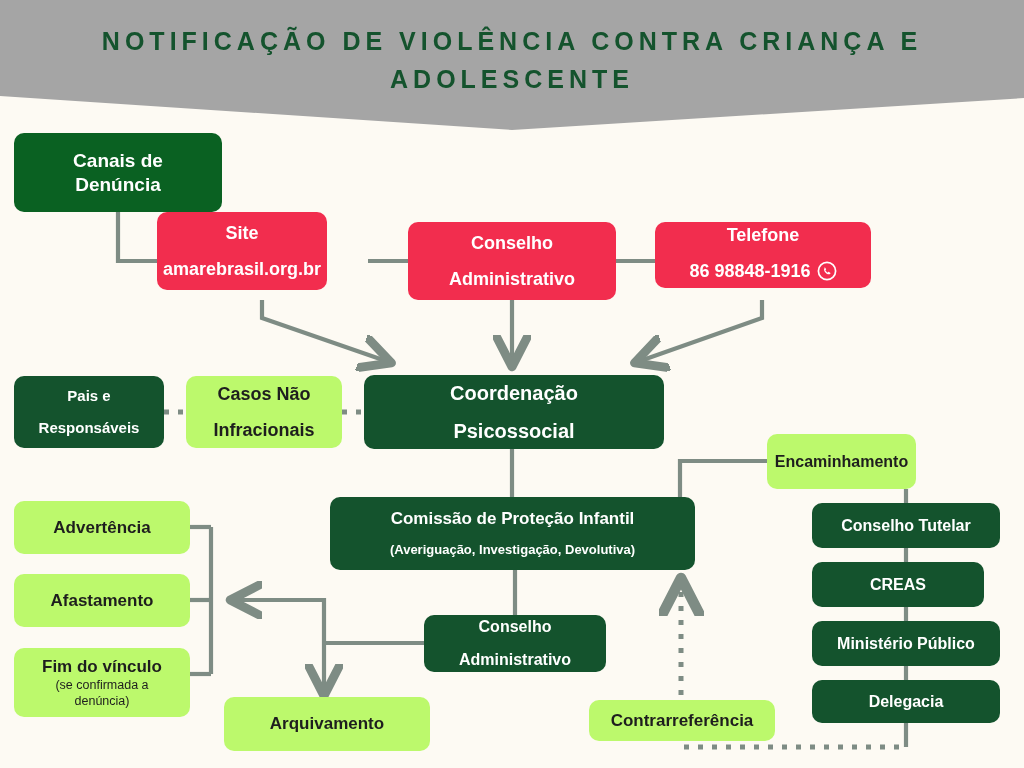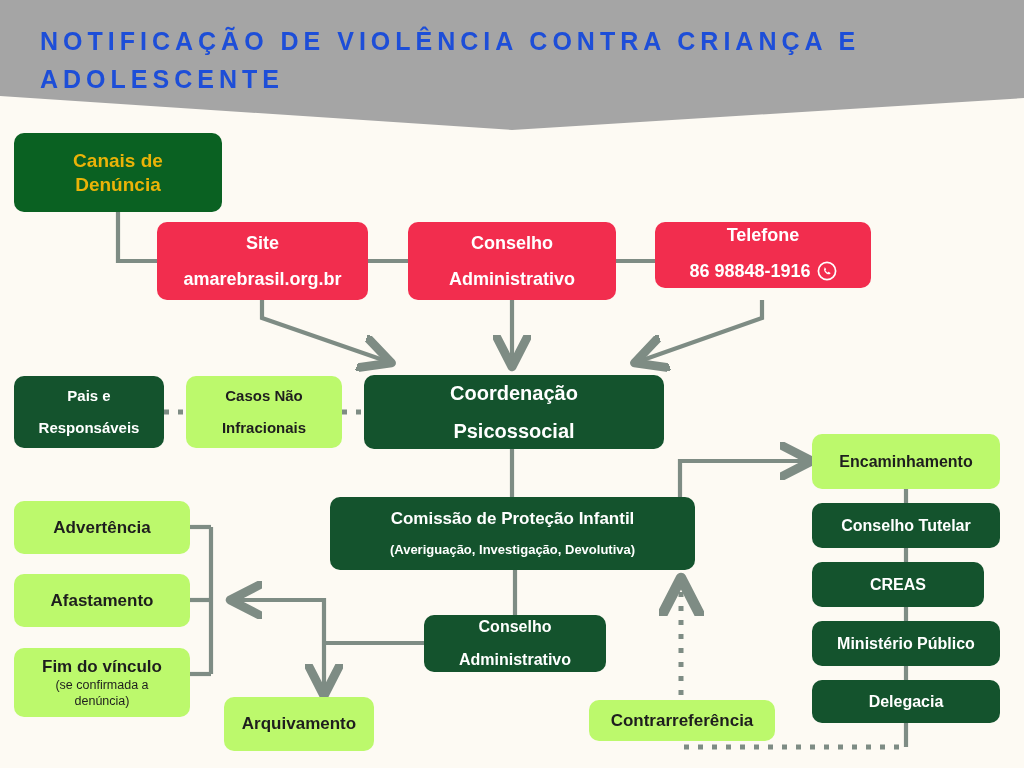--- a/index.html
+++ b/index.html
@@ -14,22 +14,22 @@
 
   
   .banner{
     position:absolute;left:0;top:0;width:1024px;height:130px;
     background:#A5A5A5;
     clip-path:polygon(0 0,1024px 0,1024px 98px,512px 130px,0 96px);
     z-index:1;
   }
   .banner-title{
     position:absolute;left:0;top:22px;width:1024px;
-    text-align:left;
-    color:#1d4ed8;
+    text-align:center;
+    color:#14532d;
     font-size:25px;
     font-weight:bold;
     letter-spacing:5px;
     line-height:38px;
     padding:0 40px;
     box-sizing:border-box;
   }
 
   
   #links{position:absolute;left:0;top:0;width:1024px;height:768px;z-index:2;}
@@ -41,21 +41,21 @@
     display:flex;
     flex-direction:column;
     align-items:center;
     justify-content:center;
     text-align:center;
     box-sizing:border-box;
     padding:4px 8px;
     z-index:3;
     line-height:1.24;
   }
-  .n-dark   {background:#0A6122;color:#eab308;text-align:center;}
+  .n-dark   {background:#0A6122;color:#ffffff;text-align:center;}
   .n-green  {background:#14532d;color:#ffffff;}
   .n-red    {background:#F22D4E;color:#ffffff;}
   .n-lime   {background:#BCF96C;color:#1E1E1E;}
 
   .ttl{font-weight:bold;display:block;white-space:pre-line;}
   .sub{display:block;font-weight:bold;margin-top:13px;}
   .sub-reg{display:block;font-weight:normal;margin-top:1px;}
 
   .wa-icon{display:inline-block;vertical-align:-4px;margin-left:6px;}
 </style>
@@ -118,21 +118,21 @@
       <path d="M684,747 L900,747"></path>
       <path d="M681,723 L681,585" marker-end="url(#ah)"></path>
     </g>
   </svg>
 
   <div class="node n-dark" style="left:14px;top:133px;width:208px;height:79px;font-size:19px;">
     <span class="ttl">Canais de
 Denúncia</span>
   </div>
 
-  <div class="node n-red" style="left:157px;top:222px;width:211px;height:78px;font-size:18px;">
+  <div class="node n-red" style="left:157px;top:212px;width:170px;height:78px;font-size:18px;">
     <span class="ttl">Site</span>
     <span class="sub">amarebrasil.org.br</span>
   </div>
 
   <div class="node n-red" style="left:408px;top:222px;width:208px;height:78px;font-size:18px;">
     <span class="ttl">Conselho</span>
     <span class="sub">Administrativo</span>
   </div>
 
   <div class="node n-red" style="left:655px;top:222px;width:216px;height:66px;font-size:18px;">
@@ -143,21 +143,21 @@
             <path d="M7.2 6.6c.3-.3.7-.3 1 .1l.8 1.2c.2.3.1.6-.1.8l-.4.4c-.1.2-.1.3 0 .5.4.8 1 1.4 1.8 1.8.2.1.4.1.5 0l.4-.4c.2-.2.5-.3.8-.1l1.2.8c.4.2.4.7.1 1-.6.6-1.5.8-2.4.5-1.6-.5-3.2-2.1-3.7-3.7-.3-.9-.1-1.8.5-2.4z" fill="#ffffff"></path>
           </svg></span>
     </span>
   </div>
 
   <div class="node n-green" style="left:14px;top:376px;width:150px;height:72px;font-size:15px;">
     <span class="ttl">Pais e</span>
     <span class="sub">Responsáveis</span>
   </div>
 
-  <div class="node n-lime" style="left:186px;top:376px;width:156px;height:72px;font-size:15px;justify-content:center;">
+  <div class="node n-lime" style="left:186px;top:376px;width:156px;height:72px;font-size:18px;justify-content:center;">
     <span class="ttl">Casos Não</span>
     <span class="sub">Infracionais</span>
   </div>
 
   <div class="node n-green" style="left:364px;top:375px;width:300px;height:74px;font-size:20px;">
     <span class="ttl">Coordenação</span>
     <span class="sub">Psicossocial</span>
   </div>
 
   <div class="node n-green" style="left:330px;top:497px;width:365px;height:73px;font-size:17px;">
@@ -177,29 +177,29 @@
     <span class="ttl">Fim do vínculo</span>
     <span class="sub-reg" style="font-size:12.5px;white-space:pre-line;">(se confirmada a
 denúncia)</span>
   </div>
 
   <div class="node n-green" style="left:424px;top:615px;width:182px;height:57px;font-size:16px;">
     <span class="ttl">Conselho</span>
     <span class="sub">Administrativo</span>
   </div>
 
-  <div class="node n-lime" style="left:224px;top:697px;width:150px;height:54px;font-size:17px;">
+  <div class="node n-lime" style="left:224px;top:697px;width:206px;height:54px;font-size:17px;">
     <span class="ttl">Arquivamento</span>
   </div>
 
   <div class="node n-lime" style="left:589px;top:700px;width:186px;height:41px;font-size:17px;">
     <span class="ttl">Contrarreferência</span>
   </div>
 
-  <div class="node n-lime" style="left:812px;top:434px;width:188px;height:55px;font-size:16px;">
+  <div class="node n-lime" style="left:767px;top:434px;width:149px;height:55px;font-size:16px;">
     <span class="ttl">Encaminhamento</span>
   </div>
 
   <div class="node n-green" style="left:812px;top:503px;width:188px;height:45px;font-size:16px;">
     <span class="ttl">Conselho Tutelar</span>
   </div>
 
   <div class="node n-green" style="left:812px;top:562px;width:172px;height:45px;font-size:16px;">
     <span class="ttl">CREAS</span>
   </div>

